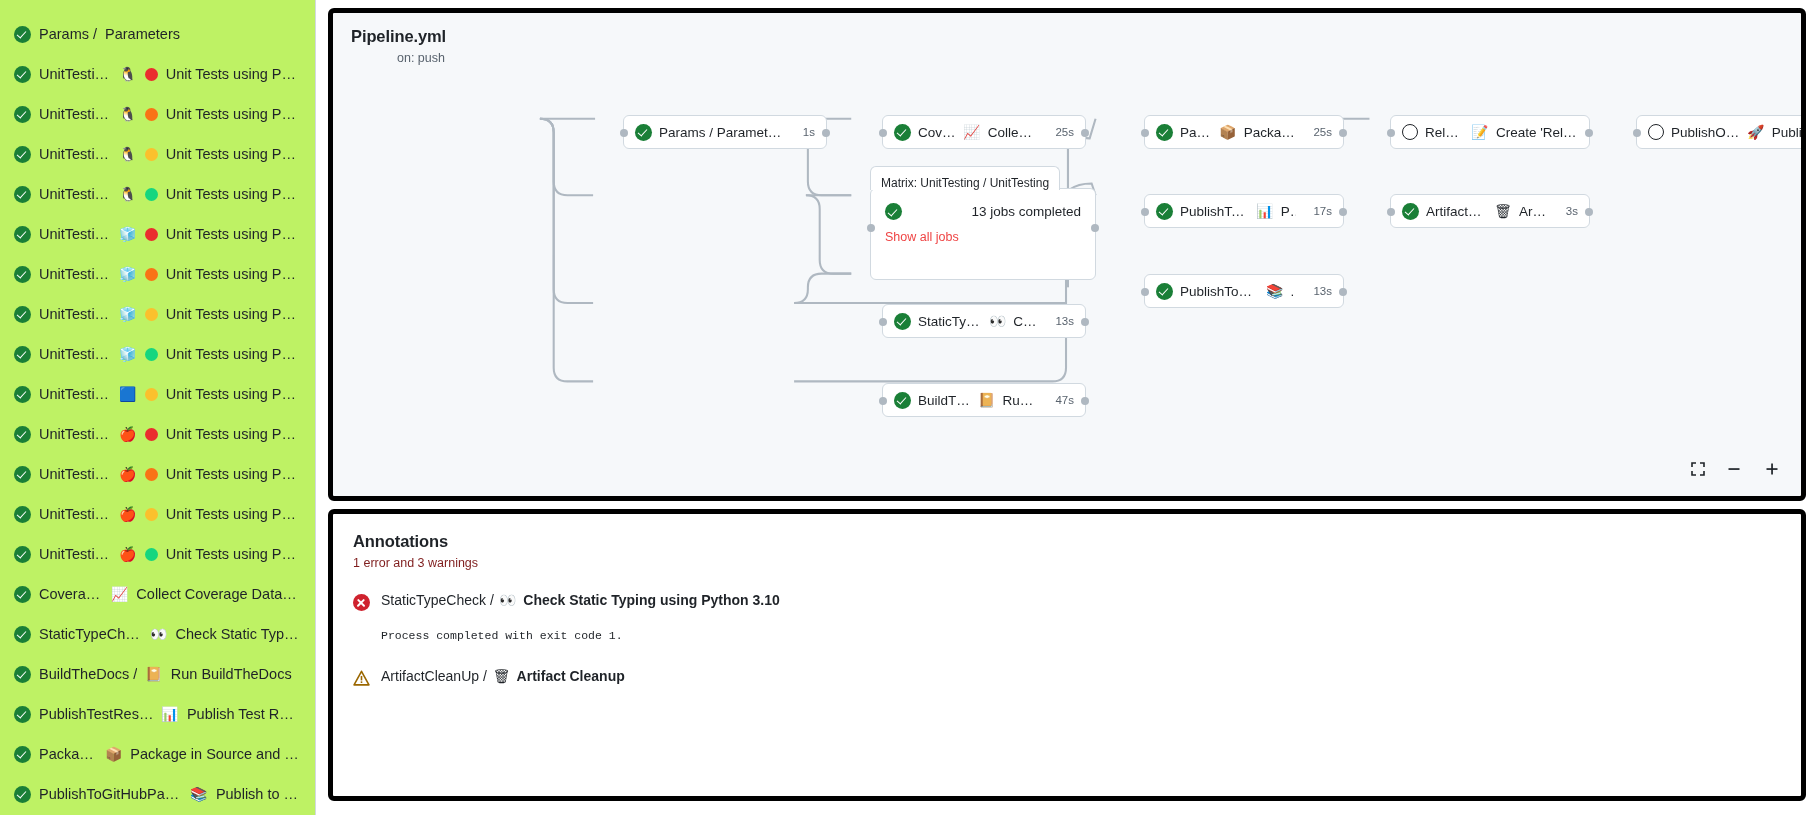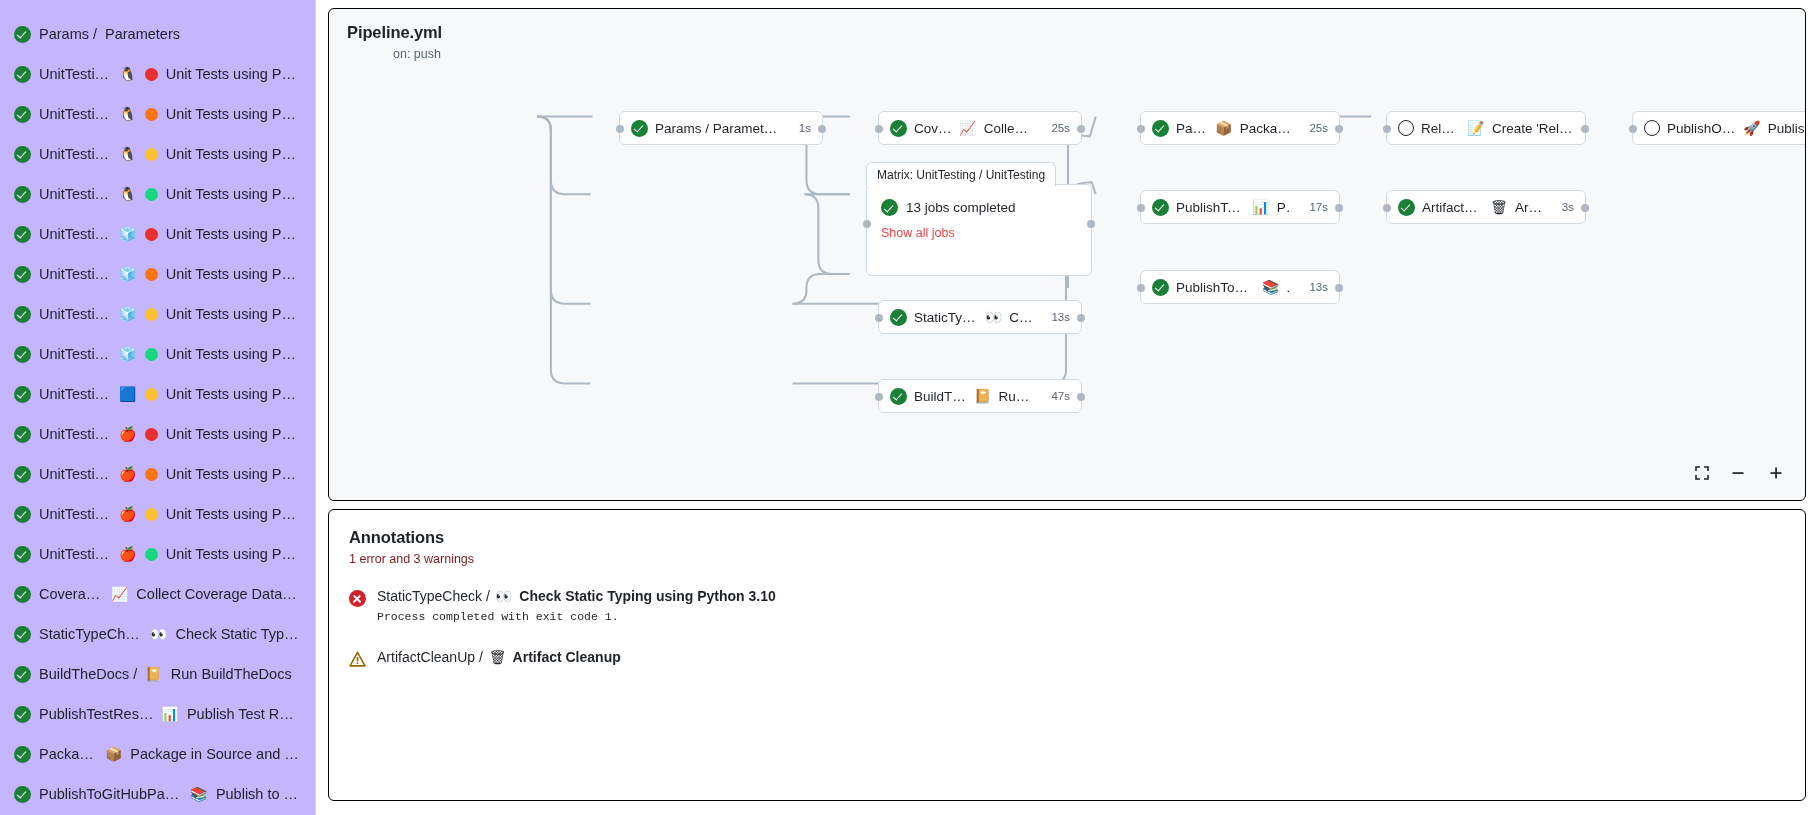--- a/index.html
+++ b/index.html
@@ -9,21 +9,21 @@
     background: #ffffff;
     color: #1f2328;
     overflow: hidden;
   }
   .app { display: flex; width: 1818px; height: 815px; }
 
   
   .sidebar {
     width: 316px; flex: 0 0 316px;
     height: 815px;
-    background: #c4b5fd;
+    background: #bef264;
     border-right: 1px solid #d1d9e0;
     padding: 14px 0 0 0;
     overflow: hidden;
   }
   .job-item {
     display: flex; align-items: center;
     gap: 8px;
     height: 40px;
     padding: 0 10px 0 8px;
     font-size: 14.5px;
@@ -66,21 +66,21 @@
 
   
   .main {
     flex: 1 1 auto;
     height: 815px;
     background: #ffffff;
     padding: 0 12px 0 12px;
     overflow: hidden;
   }
   .card {
-    border: 1px solid #000000;
+    border: 5px solid #000000;
     border-radius: 6px;
     background: #ffffff;
     margin-top: 8px;
   }
 
   
   .graph-card {
     position: relative;
     height: 493px;
     background: #f6f8fa;
@@ -138,27 +138,27 @@
   }
   .matrix-tab {
     position: absolute;
     top: -23px; left: -1px;
     height: 24px;
     border: 1px solid #d1d9e0;
     border-bottom: none;
     border-radius: 6px 6px 0 0;
     background: #ffffff;
     padding: 0 10px;
-    display: flex; align-items: center;
+    display: flex; align-items: flex-end;
     font-size: 12px;
     color: #1f2328;
     white-space: nowrap;
   }
   .matrix-body { padding: 14px 14px 12px 14px; }
-  .matrix-row { display: flex; align-items: center; gap: 8px; font-size: 13.5px; }
+  .matrix-row { display: flex; align-items: center; gap: 8px; font-size: 13.5px; justify-content: space-between; }
   .matrix-link {
     margin-top: 10px;
     font-size: 12.5px;
     color: #ef4444;
     cursor: pointer;
   }
 
   
   .zoom-ctrls {
     position: absolute;
@@ -180,21 +180,21 @@
   .ann-sub { font-size: 12.5px; color: #7f1d1d; margin-top: 5px; }
   .ann-list { margin-top: 22px; }
   .ann-row { display: flex; gap: 11px; margin-bottom: 26px; }
   .ann-icon { flex: 0 0 17px; margin-top: 2px; }
   .ann-head { font-size: 14px; color: #1f2328; display: flex; align-items: center; gap: 6px; }
   .ann-head b { font-weight: 600; }
   .ann-head .lnk { color: #1f2328; }
   .ann-msg {
     font-family: "Liberation Mono", monospace;
     font-size: 11.5px; color: #1f2328;
-    margin-top: 6px;
+    margin-top: 21px;
   }
   .err-ico {
     width: 17px; height: 17px; border-radius: 50%;
     background: #cf222e; position: relative; display: inline-block;
   }
   .err-ico::before, .err-ico::after {
     content:""; position:absolute; left:7.4px; top:3.7px;
     width:2px; height:9.5px; background:#fff; border-radius:1px;
   }
   .err-ico::before { transform: rotate(45deg); }

